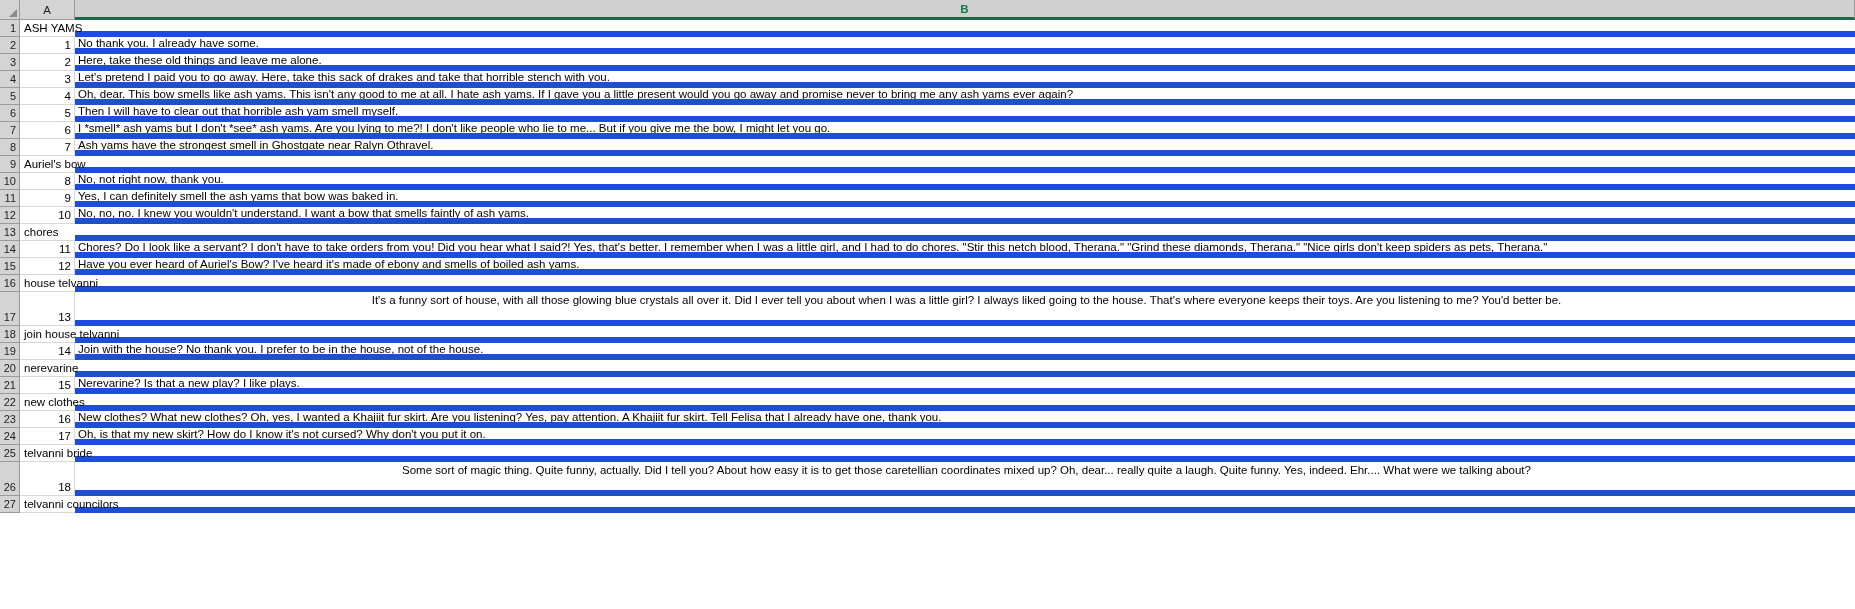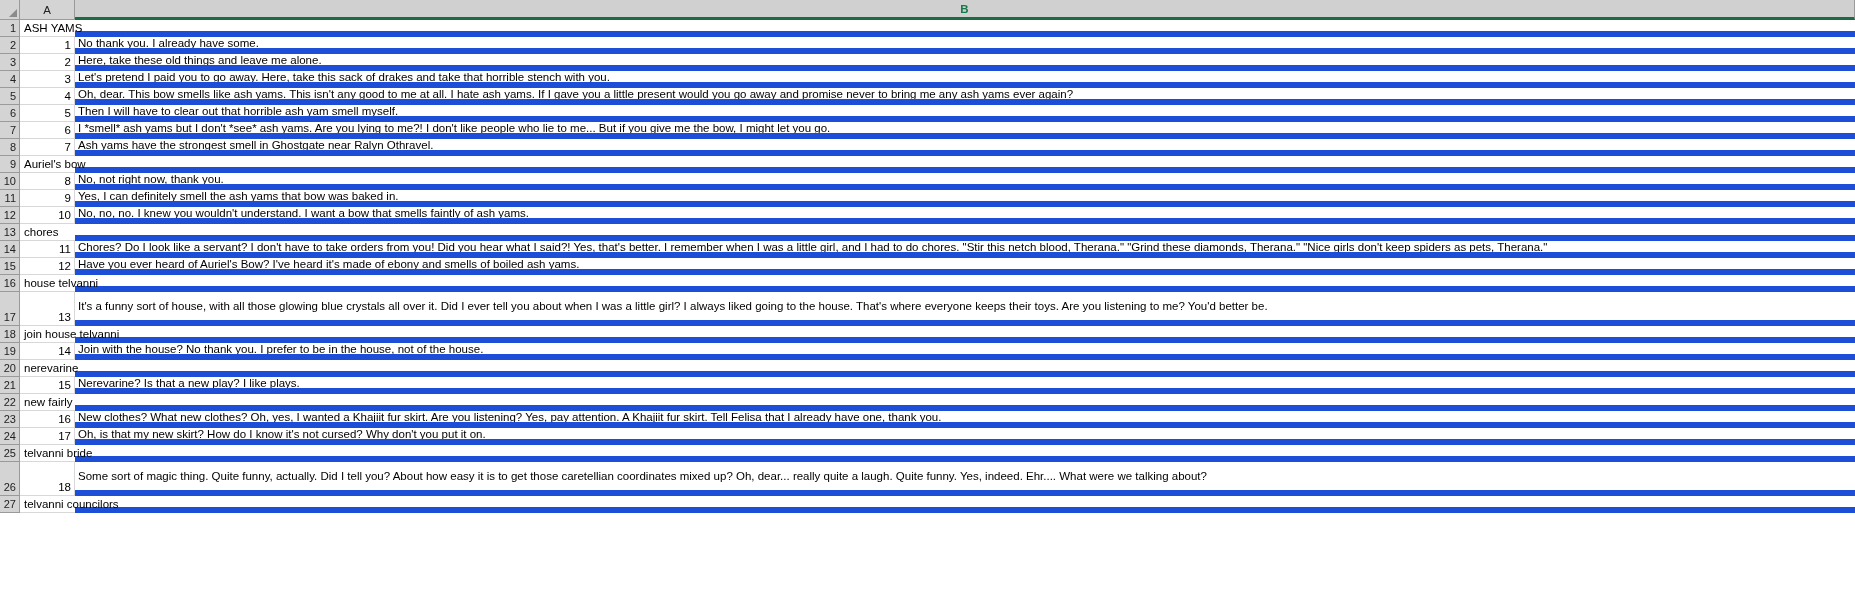--- a/index.html
+++ b/index.html
@@ -89,21 +89,21 @@
   }
   .row.topic .cell-a span{white-space:nowrap;}
   .row.topic .cell-b{padding-left:0;}
 
   
   .row.tall{height:34px;}
   .row.tall .rowhead{align-items:flex-end;padding-bottom:2px;}
   .row.tall .cell-a{align-items:flex-end;padding-bottom:2px;}
   .row.tall .cell-b{
     align-items:stretch;
-    flex-direction:column;
+    flex-direction:row;
     justify-content:center;
     white-space:nowrap;
   }
   .row.tall .cell-b .line{
     height:17px;line-height:17px;
     white-space:nowrap;overflow:hidden;
   }
   .row.tall.firstblank .cell-a{align-items:flex-end;}
 </style>
 </head>
@@ -239,21 +239,21 @@
         <div class="cell-b"></div>
       </div>
       <div class="row" style="height: 17px;">
         <div class="rowhead">21</div>
         <div class="cell-a">15</div>
         <div class="cell-b">Nerevarine? Is that a new play? I like plays.</div>
       </div>
       <div class="row topic" style="height: 17px;">
         <div class="rowhead">22</div>
         <div class="cell-a">
-          <span>new fairly</span>
+          <span>new clothes</span>
         </div>
         <div class="cell-b"></div>
       </div>
       <div class="row" style="height: 17px;">
         <div class="rowhead">23</div>
         <div class="cell-a">16</div>
         <div class="cell-b">New clothes? What new clothes? Oh, yes, I wanted a Khajiit fur skirt. Are you listening? Yes, pay attention. A Khajiit fur skirt. Tell Felisa that I already have one, thank you.</div>
       </div>
       <div class="row" style="height: 17px;">
         <div class="rowhead">24</div>

